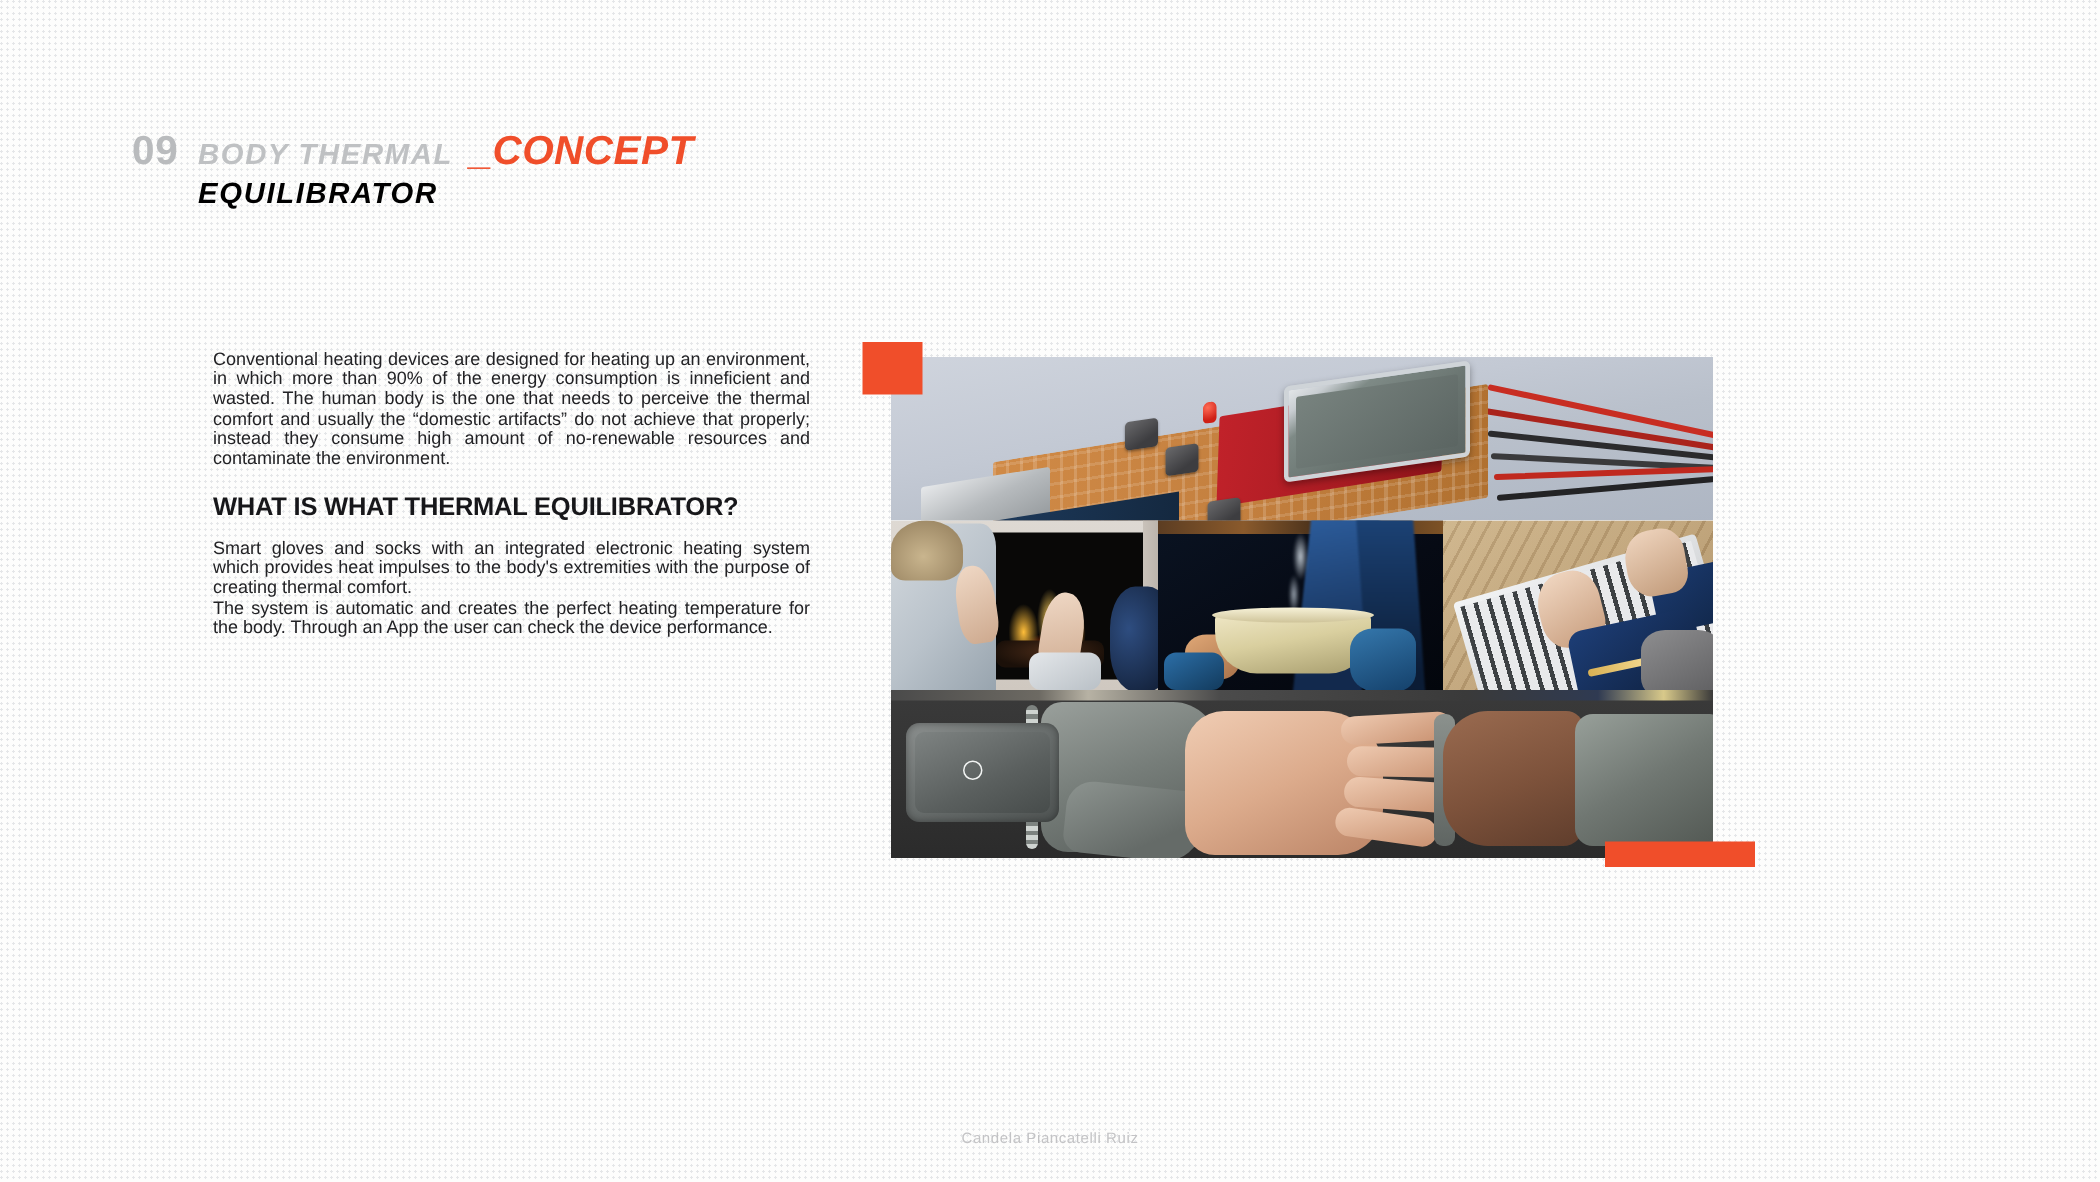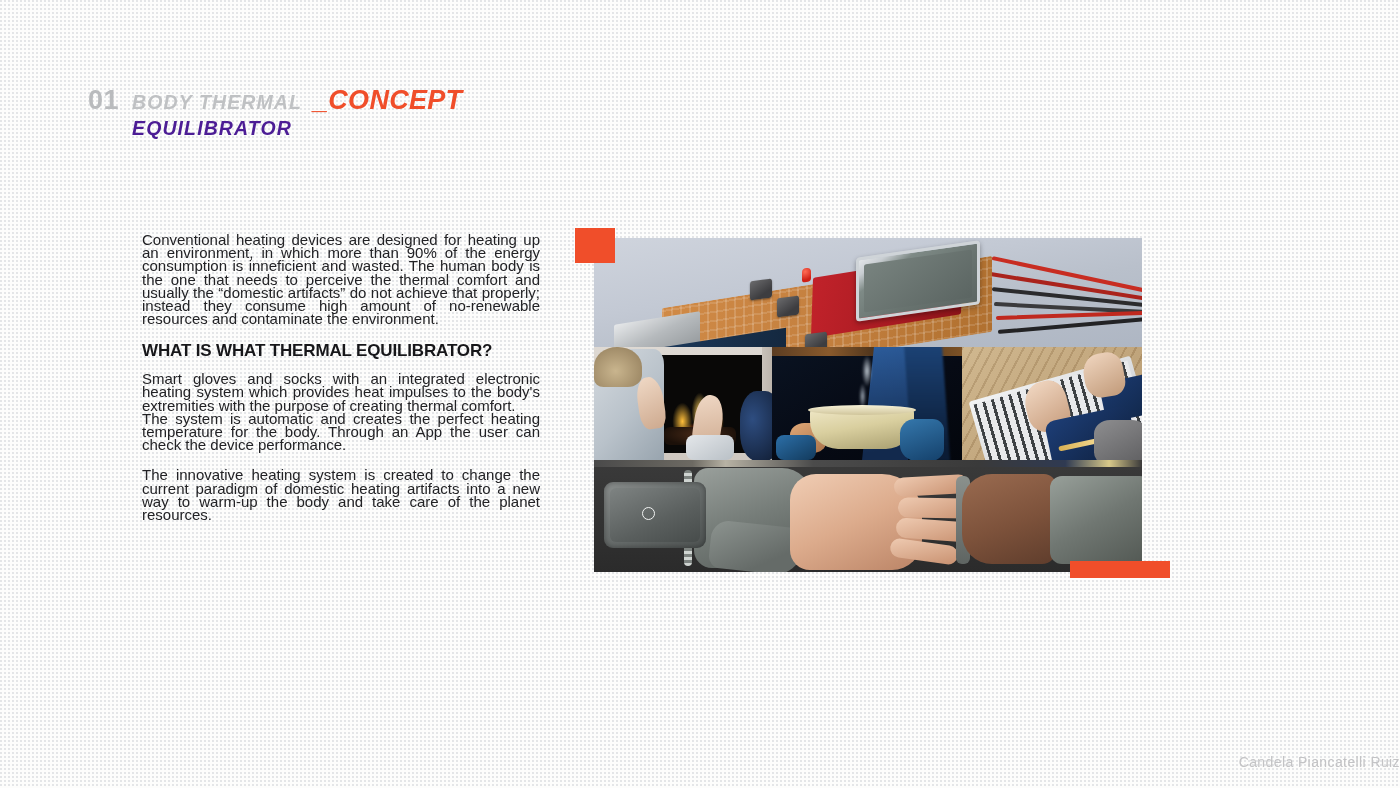--- a/index.html
+++ b/index.html
@@ -69,36 +69,36 @@
     letter-spacing: 0.3px;
     line-height: 1.0;
     margin-left: 11px;
     white-space: nowrap;
   }
 
   .hdr-subject2 {
     font-size: 19.5px;
     font-weight: bold;
     font-style: italic;
-    color: #4c1d95;
+    color: #000000;
     letter-spacing: 1.1px;
     line-height: 1.25;
     margin-top: 2px;
   }
 
   
   .text-column {
     position: absolute;
     left: 142px;
     top: 233px;
     width: 398px;
   }
 
   .para {
-    font-size: 15px;
+    font-size: 12px;
     line-height: 13.2px;
     color: #222225;
     text-align: justify;
     text-justify: inter-word;
   }
 
   .section-heading {
     font-size: 17px;
     font-weight: bold;
     color: #17171a;
@@ -450,46 +450,45 @@
     width: 100px; height: 17px;
     background: #f04e2a;
     z-index: 5;
   }
 
   
   .footer-credit {
     position: absolute;
     left: 0; right: 0;
     top: 754px;
-    text-align: right;
-    font-size: 14px;
+    text-align: center;
+    font-size: 10px;
     color: #c3c3c5;
     letter-spacing: 0.4px;
   }
 </style>
 </head>
 <body>
 
 <div class="slide-header">
-  <div class="hdr-number">01</div>
+  <div class="hdr-number">09</div>
   <div class="hdr-titlewrap">
     <div class="hdr-line1">
       <span class="hdr-subject">BODY THERMAL</span>
       <span class="hdr-accent">_CONCEPT</span>
     </div>
     <div class="hdr-subject2">EQUILIBRATOR</div>
   </div>
 </div>
 
 <div class="text-column">
   <p class="para para-1">Conventional heating devices are designed for heating up an environment, in which more than 90% of the energy consumption is inneficient and wasted. The human body is the one that needs to perceive the thermal comfort and usually the “domestic artifacts” do not achieve that properly; instead they consume high amount of no-renewable resources and contaminate the environment.</p>
   <h2 class="section-heading">WHAT IS WHAT THERMAL EQUILIBRATOR?</h2>
   <p class="para para-2" style="white-space: pre-line;">Smart gloves and socks with an integrated electronic heating system which provides heat impulses to the body's extremities with the purpose of creating thermal comfort.
 The system is automatic and creates the perfect heating temperature for the body. Through an App the user can check the device performance.</p>
-  <p class="para para-3">The innovative heating system is created to change the current paradigm of domestic heating artifacts into a new way to warm-up the body and take care of the planet resources.</p>
 </div>
 
 <div class="collage">
 
   <div class="row-top">
     <div class="photo-electronics">
       <div class="wire wire-r1"></div>
       <div class="wire wire-r2"></div>
       <div class="wire wire-k1"></div>
       <div class="wire wire-k2"></div>

